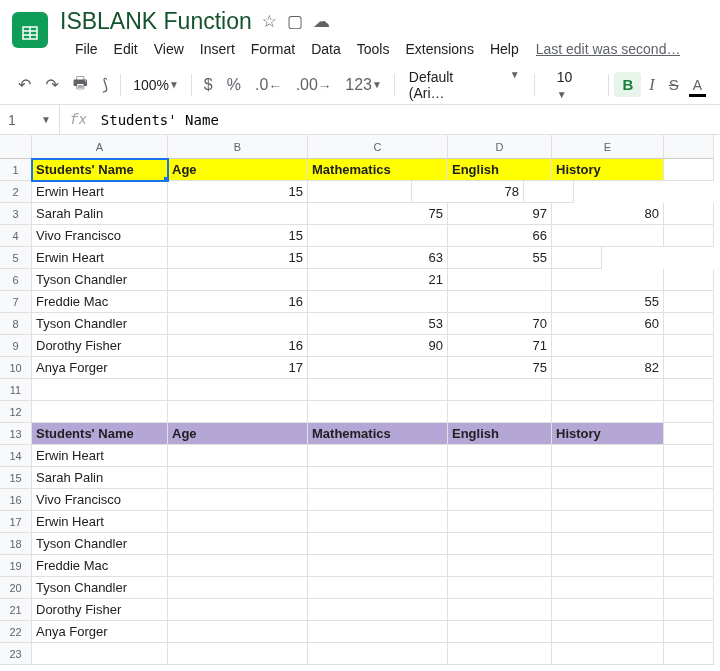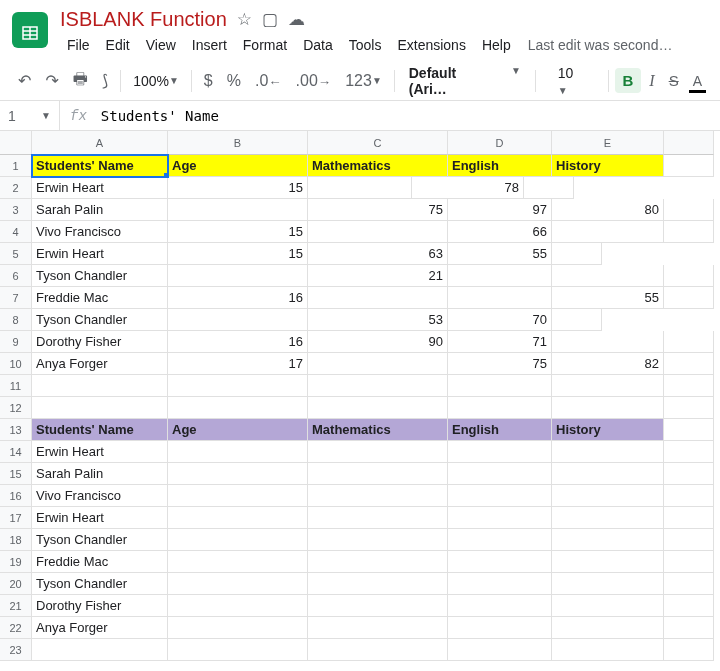--- a/index.html
+++ b/index.html
@@ -2,31 +2,31 @@
 <html><head>
 <meta charset="utf-8">
 <style>
 * { box-sizing: border-box; margin: 0; padding: 0; }
 body { font-family: Arial, sans-serif; font-size: 13px; color: #202124; overflow: hidden; width: 720px; height: 671px; }
 .header { padding: 8px 12px 4px 12px; display: flex; align-items: flex-start; }
 .logo { width: 36px; height: 36px; background: #0f9d58; border-radius: 6px; display: flex; align-items: center; justify-content: center; margin-right: 12px; margin-top: 4px; }
 .logo svg { fill: white; }
 .title-area { flex: 1; }
 .title-row { display: flex; align-items: center; gap: 10px; }
-.doc-title { font-size: 20px; color: #b91c1c; }
+.doc-title { font-size: 23px; color: #14532d; }
 .star-icon, .folder-icon, .cloud-icon { color: #5f6368; font-size: 17px; }
-.menubar { display: flex; gap: 2px; margin-top: 2px; align-items: center; }
+.menubar { display: flex; gap: 2px; margin-top: 2px; align-items: center; margin-left: 8px; }
 .menu-item { padding: 4px 7px; font-size: 14px; color: #202124; border-radius: 4px; cursor: pointer; }
-.last-edit { color: #5f6368; font-size: 14px; margin-left: 8px; white-space: nowrap; overflow: hidden; text-overflow: ellipsis; }
+.last-edit { color: #5f6368; text-decoration: underline; font-size: 14px; margin-left: 8px; white-space: nowrap; overflow: hidden; text-overflow: ellipsis; }
 .toolbar { display: flex; align-items: center; padding: 4px 12px; border-bottom: 1px solid #e0e0e0; gap: 2px; height: 40px; }
 .tb-btn { padding: 4px 6px; color: #5f6368; font-size: 16px; border-radius: 4px; cursor: pointer; display: flex; align-items: center; }
 .tb-sep { width: 1px; height: 22px; background: #e0e0e0; margin: 0 4px; }
 .tb-zoom { font-size: 14px; color: #202124; padding: 4px 6px; display: flex; align-items: center; gap: 0; }
 .dropdown-caret { font-size: 10px; color: #5f6368; }
-.tb-font { font-size: 14px; padding: 4px 8px; display: flex; align-items: flex-start; gap: 19px; min-width: 90px; font-weight: bold; }
+.tb-font { font-size: 14px; padding: 4px 8px; display: flex; align-items: flex-start; gap: 19px; min-width: 90px; }
 .tb-fontsize { font-size: 14px; padding: 4px 16px; }
 .tb-bold { background: #e6f4ea; color: #188038; font-weight: bold; font-size: 15px; padding: 4px 8px; border-radius: 4px; }
 .tb-italic { font-style: italic; font-family: serif; font-size: 16px; }
 .tb-strike { text-decoration: line-through; font-size: 15px; }
 .tb-textcolor { font-size: 14px; position: relative; }
 .tb-textcolor::after { content:""; display:block; height:3px; background:#000; position:absolute; bottom:0; left:2px; right:2px; }
 .formula-bar { display: flex; align-items: center; border-bottom: 1px solid #e0e0e0; height: 30px; }
 .cellref { width: 60px; padding: 0 8px; font-size: 14px; color: #5f6368; border-right: 1px solid #e0e0e0; height: 100%; display: flex; align-items: center; }
 .cellref-caret { margin-left: auto; font-size: 10px; color: #5f6368; }
 .fx { font-style: italic; font-family: Liberation Mono, monospace; color: #9aa0a6; padding: 0 10px; font-size: 14px; }
@@ -221,20 +221,21 @@
           <div class="cell c-c"></div>
           <div class="cell c-d"></div>
           <div class="cell c-e num">55</div>
           <div class="cell c-f"></div>
         </div>
         <div class="row">
           <div class="cell c-a">Tyson Chandler</div>
           <div class="cell c-b"></div>
           <div class="cell c-c num">53</div>
           <div class="cell c-d num">70</div>
+          <div class="cell c-e num">60</div>
           <div class="cell c-f"></div>
         </div>
         <div class="row">
           <div class="cell c-a">Dorothy Fisher</div>
           <div class="cell c-b num">16</div>
           <div class="cell c-c num">90</div>
           <div class="cell c-d num">71</div>
           <div class="cell c-e"></div>
           <div class="cell c-f"></div>
         </div>

